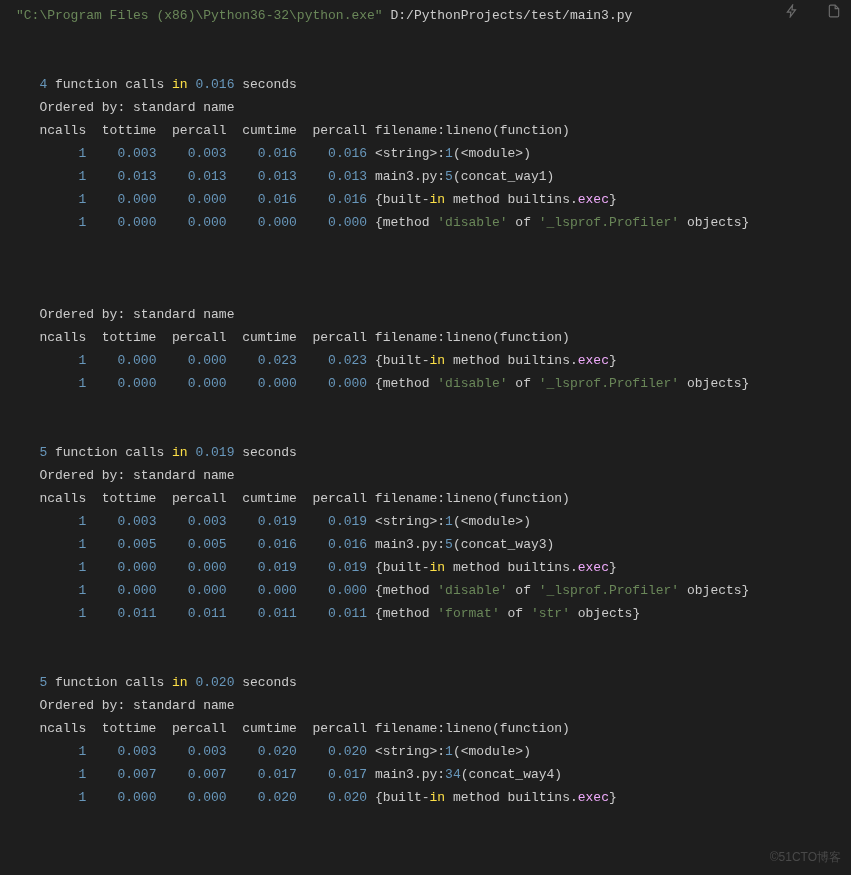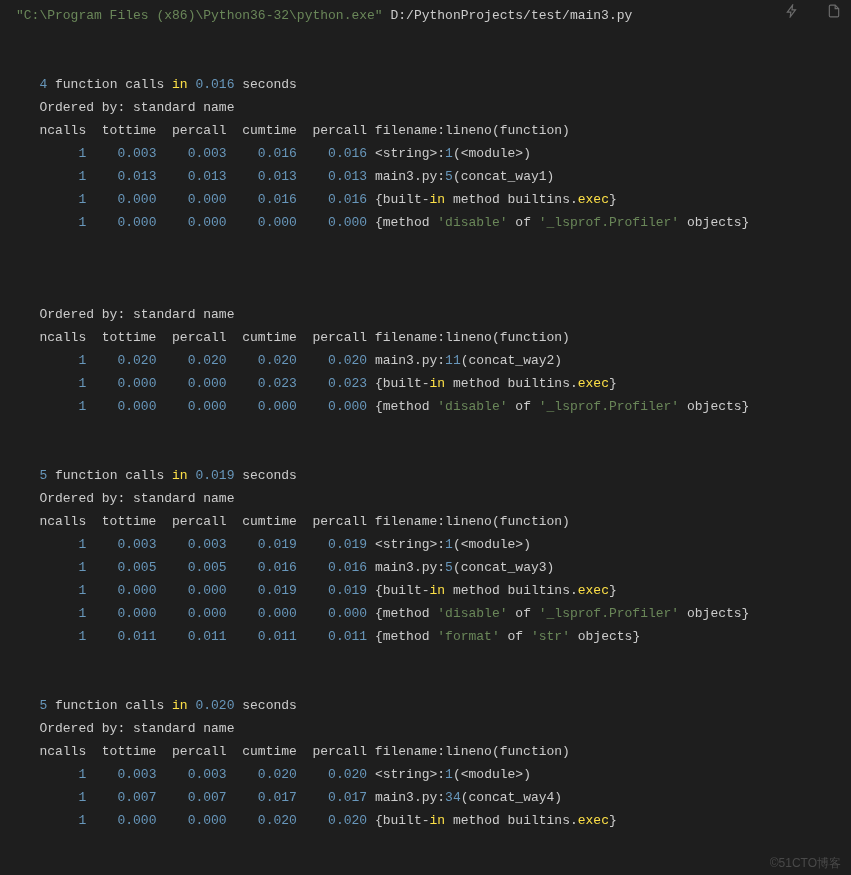--- a/index.html
+++ b/index.html
@@ -4,22 +4,22 @@
 <style>
   html,body{margin:0;padding:0;background:#1e1e1e;color:#cccccc;font-family:Consolas,"Courier New",monospace;font-size:13px;line-height:23px;width:851px;}
   .console{padding:4px 0 20px 0;position:relative;}
   .toolbar{position:absolute;top:4px;right:10px;display:flex;gap:28px;opacity:.55;}
   .toolbar .ic{color:#aaa;}
   .toolbar .ic svg{width:14px;height:14px;display:block;}
   .line{white-space:pre;padding:0 16px;}
   .c-str{color:#6a8759;}
   .c-num{color:#6897bb;}
   .c-key{color:#fde047;}
-  .c-fn{color:#fde047;}
-  .watermark{position:fixed;bottom:0;right:10px;color:#666;font-size:12px;font-family:sans-serif;opacity:.6;}
+  .c-fn{color:#f0abfc;}
+  .watermark{position:fixed;bottom:6px;right:10px;color:#666;font-size:12px;font-family:sans-serif;opacity:.6;}
 </style>
 </head>
 <body>
 
 <div class="console">
   <div class="toolbar">
     <span class="ic">
         <svg viewBox="0 0 24 24" fill="none" stroke="currentColor" stroke-width="2">
           <path d="M13 2L4 14h6l-1 8 9-12h-6l1-8z"></path>
         </svg>
@@ -42,21 +42,20 @@
       <div class="line">   ncalls  tottime  percall  cumtime  percall filename:lineno(function)</div>
       <div class="line"><span class="c-num">        1</span><span class="c-num">    0.003</span><span class="c-num">    0.003</span><span class="c-num">    0.016</span><span class="c-num">    0.016</span> &lt;string&gt;:<span class="c-num">1</span>(&lt;module&gt;)</div>
       <div class="line"><span class="c-num">        1</span><span class="c-num">    0.013</span><span class="c-num">    0.013</span><span class="c-num">    0.013</span><span class="c-num">    0.013</span> main3.py:<span class="c-num">5</span>(<span>concat_way1</span>)</div>
       <div class="line"><span class="c-num">        1</span><span class="c-num">    0.000</span><span class="c-num">    0.000</span><span class="c-num">    0.016</span><span class="c-num">    0.016</span> {built-<span class="c-key">in</span> method builtins.<span class="c-fn">exec</span>}</div>
       <div class="line"><span class="c-num">        1</span><span class="c-num">    0.000</span><span class="c-num">    0.000</span><span class="c-num">    0.000</span><span class="c-num">    0.000</span> {method <span class="c-str">'disable'</span> of <span class="c-str">'_lsprof.Profiler'</span> objects}</div>
       <div class="line"> </div>
       <div class="line"> </div>
       <div class="line"> </div>
       <div class="line">   Ordered by: standard name</div>
       <div class="line">   ncalls  tottime  percall  cumtime  percall filename:lineno(function)</div>
-      <div class="line"><span class="c-num">        1</span><span class="c-num">    0.020</span><span class="c-num">    0.020</span><span class="c-num">    0.020</span><span class="c-num">    0.020</span> main3.py:<span class="c-num">11</span>(<span>concat_way2</span>)</div>
       <div class="line"><span class="c-num">        1</span><span class="c-num">    0.000</span><span class="c-num">    0.000</span><span class="c-num">    0.023</span><span class="c-num">    0.023</span> {built-<span class="c-key">in</span> method builtins.<span class="c-fn">exec</span>}</div>
       <div class="line"><span class="c-num">        1</span><span class="c-num">    0.000</span><span class="c-num">    0.000</span><span class="c-num">    0.000</span><span class="c-num">    0.000</span> {method <span class="c-str">'disable'</span> of <span class="c-str">'_lsprof.Profiler'</span> objects}</div>
       <div class="line"> </div>
       <div class="line"> </div>
       <div class="line">   <span class="c-num">5</span><span> function calls </span><span class="c-key">in</span><span class="c-num"> 0.019</span><span> seconds</span></div>
       <div class="line">   Ordered by: standard name</div>
       <div class="line">   ncalls  tottime  percall  cumtime  percall filename:lineno(function)</div>
       <div class="line"><span class="c-num">        1</span><span class="c-num">    0.003</span><span class="c-num">    0.003</span><span class="c-num">    0.019</span><span class="c-num">    0.019</span> &lt;string&gt;:<span class="c-num">1</span>(&lt;module&gt;)</div>
       <div class="line"><span class="c-num">        1</span><span class="c-num">    0.005</span><span class="c-num">    0.005</span><span class="c-num">    0.016</span><span class="c-num">    0.016</span> main3.py:<span class="c-num">5</span>(<span>concat_way3</span>)</div>
       <div class="line"><span class="c-num">        1</span><span class="c-num">    0.000</span><span class="c-num">    0.000</span><span class="c-num">    0.019</span><span class="c-num">    0.019</span> {built-<span class="c-key">in</span> method builtins.<span class="c-fn">exec</span>}</div>

